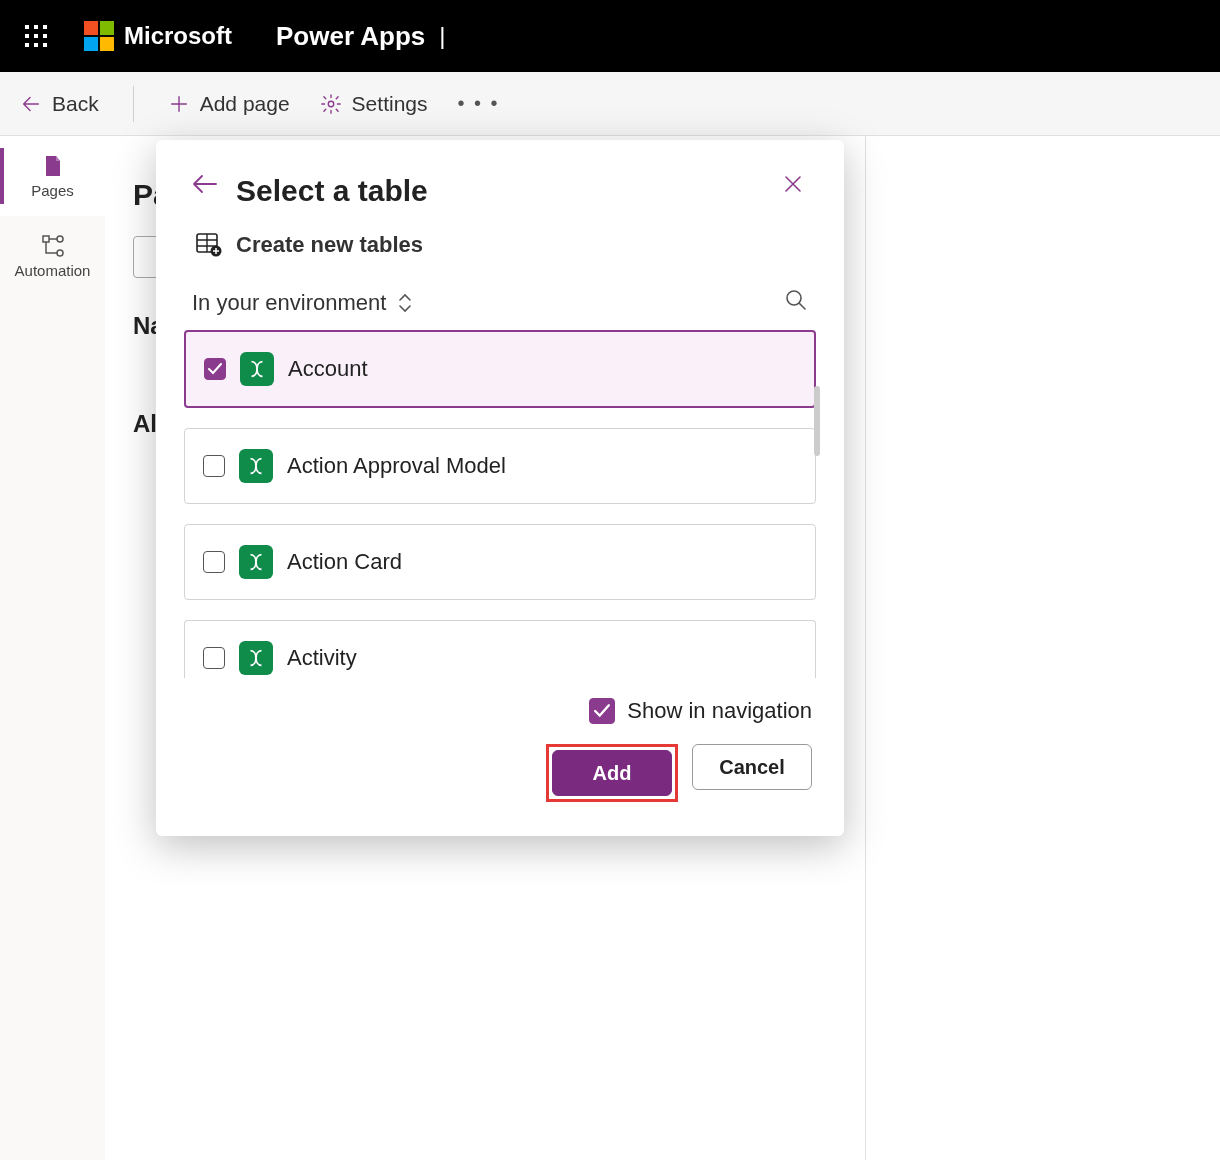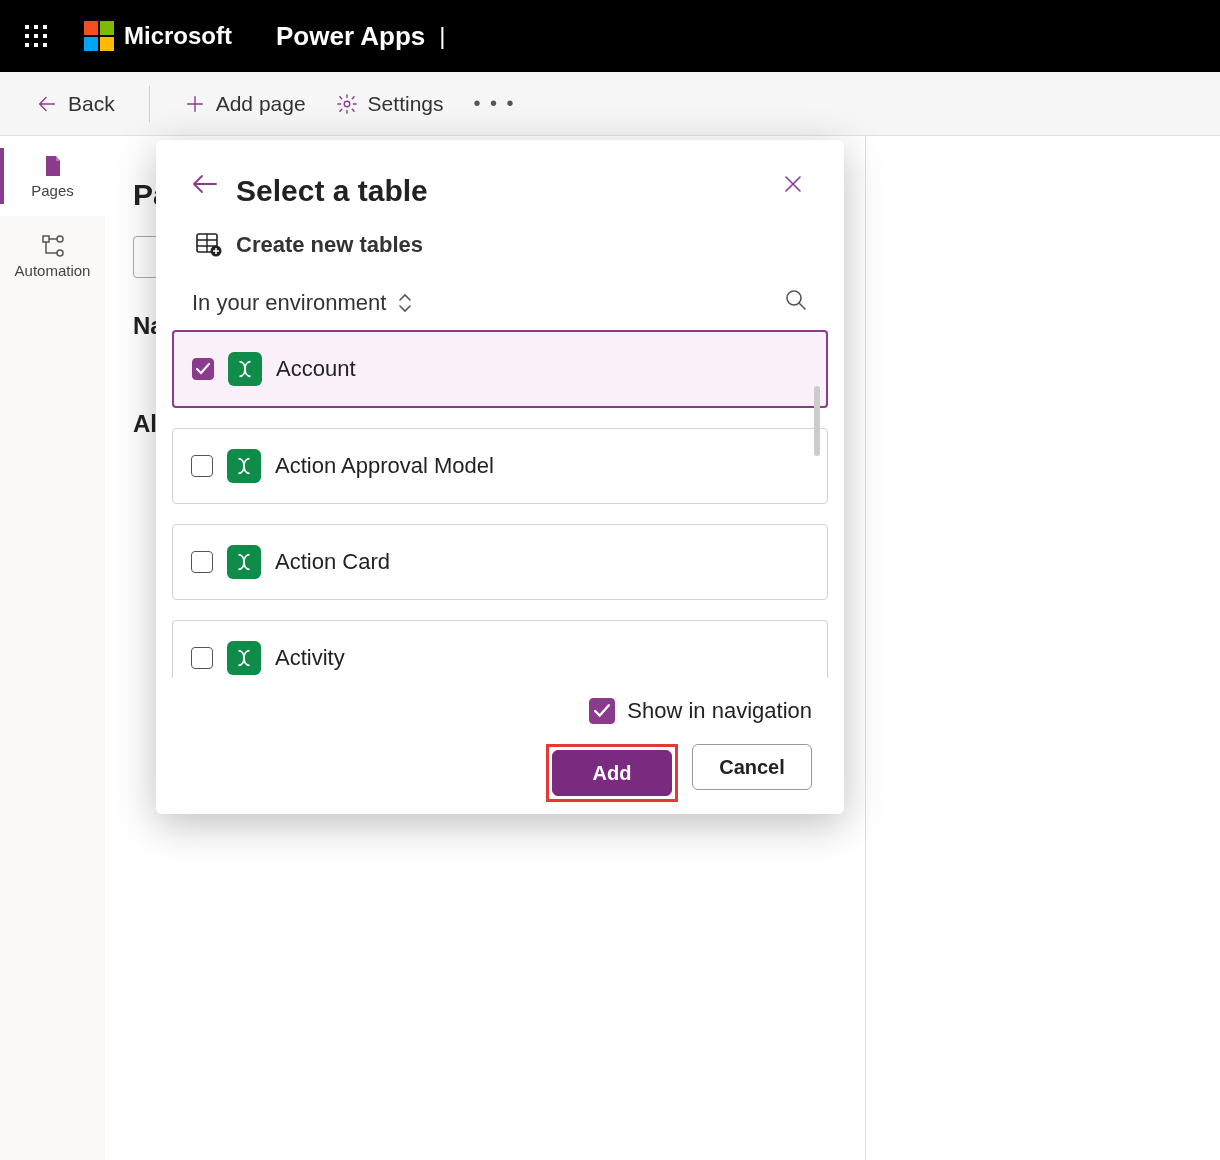--- a/index.html
+++ b/index.html
@@ -9,21 +9,21 @@
   .topbar { background: #000; height: 72px; display: flex; align-items: center; color: #fff; padding-left: 16px; }
   .waffle { width: 40px; height: 40px; display:flex; align-items:center; justify-content:center; margin-right: 28px;}
   .ms-logo { display:flex; align-items:center; margin-right: 44px; }
   .ms-logo svg { width: 30px; height: 30px; margin-right: 10px; }
   .ms-logo span { font-size: 24px; font-weight: 600; }
   .topbar .appname { font-size: 26px; font-weight: 600; }
   .topbar .sep { margin: 0 14px; font-size: 24px; color: #fff; }
   .topbar .doc { font-size: 26px; font-weight: 600; }
 
   
-  .toolbar { height: 64px; background:#f6f6f6; border-bottom:1px solid #e1e1e1; display:flex; align-items:center; padding:0 36px; gap:30px;}
+  .toolbar { height: 64px; background:#f6f6f6; border-bottom:1px solid #e1e1e1; display:flex; align-items:center; padding:0 20px; gap:30px;}
   .t-item { display:flex; align-items:center; gap:10px; color:#333; font-size:21px; cursor:pointer; }
   .t-item .icon { color:#8b3b8e; }
   .t-divider { width:1px; height:36px; background:#d0d0d0; margin:0 4px;}
   .t-more { font-size:20px; color:#555; letter-spacing:2px; }
 
   
   .leftrail { position:absolute; top:136px; left:0; width:105px; background:#faf9f8; height:1024px;}
   .rail-item { width:100%; height:80px; display:flex; flex-direction:column; align-items:center; justify-content:center; gap:4px; font-size:15px; color:#444; cursor:pointer;}
   .rail-item.active { background:#fff; position:relative;}
   .rail-item.active::before { content:""; position:absolute; left:0; top:12px; bottom:12px; width:4px; background:#8b3b8e;}
@@ -41,27 +41,27 @@
   
   .dialog { position:absolute; left:156px; top:140px; width:688px; background:#fff; border-radius:6px; box-shadow:0 10px 40px rgba(0,0,0,0.25); padding:0;}
   .dlg-head { display:flex; align-items:flex-start; padding:34px 41px 10px 36px; }
   .dlg-back { margin-right:18px; cursor:pointer; color:#8b3b8e;}
   .dlg-title { font-size:30px; font-weight:600; color:#222; flex:1;}
   .dlg-close { cursor:pointer; color:#8b3b8e; font-size:20px;}
   .dlg-create { display:flex; align-items:center; gap:14px; padding:14px 36px 14px 40px; font-size:22px; color:#333; cursor:pointer;font-weight:bold;}
   .dlg-filter { display:flex; align-items:center; padding:16px 36px 12px 36px; font-size:22px; color:#333;}
   .dlg-filter .lbl { margin-right:10px;}
   .dlg-filter .srch { margin-left:auto; cursor:pointer; color:#555;}
-  .tbl-list { padding:0 16px; max-height:348px; overflow:hidden;}
+  .tbl-list { padding:0 28px; max-height:348px; overflow:hidden;}
   .tbl-item { border:1px solid #d3d3d3; border-radius:4px; margin-bottom:20px; padding:20px 18px; display:flex; align-items:center; gap:14px; font-size:22px; color:#222; cursor:pointer;}
   .tbl-item.selected { background:#faf0fa; border:2px solid #8b3b8e; }
   .chk { width:22px; height:22px; border:1.5px solid #555; border-radius:4px; background:#fff; display:flex; align-items:center; justify-content:center;}
   .chk.checked { background:#8b3b8e; border-color:#8b3b8e; color:#fff; }
   .tbl-icon { width:34px; height:34px; background:#0f8b4a; border-radius:6px; display:flex; align-items:center; justify-content:center; color:#fff;}
-  .dlg-footer { padding:20px 32px 12px 32px; }
+  .dlg-footer { padding:20px 32px 34px 32px; }
   .show-nav { display:flex; align-items:center; justify-content:flex-end; gap:12px; font-size:22px; color:#222; margin-bottom:20px;}
   .btn-row { display:flex; justify-content:flex-end; gap:14px;}
   .btn { height:46px; min-width:120px; padding:0 24px; font-size:20px; border-radius:6px; cursor:pointer; display:flex; align-items:center; justify-content:center; font-weight:600;}
   .btn-primary { background:#7a2b7f; color:#fff; border:1px solid #7a2b7f;}
   .btn-secondary { background:#fff; color:#222; border:1px solid #999;}
   .highlight { border:3px solid #e53935; padding:3px; display:inline-flex;}
   .scroll-ind { position:absolute; right:24px; top:246px; width:6px; height:70px; background:#ccc; border-radius:3px;}
 </style>
 </head>
 <body>

